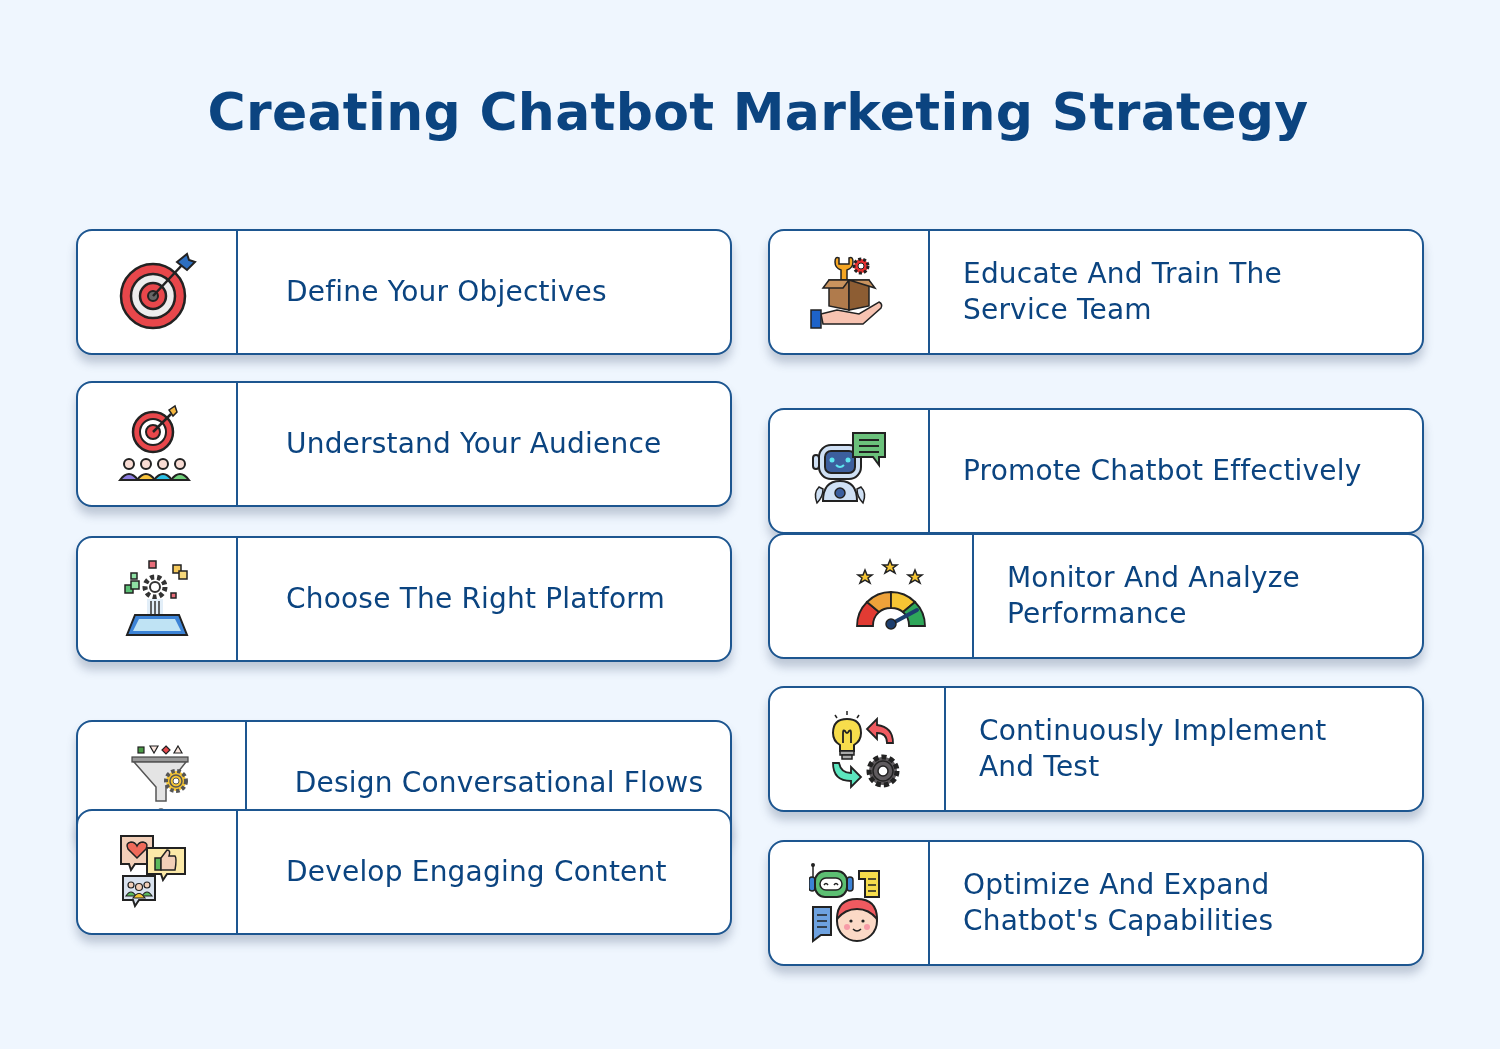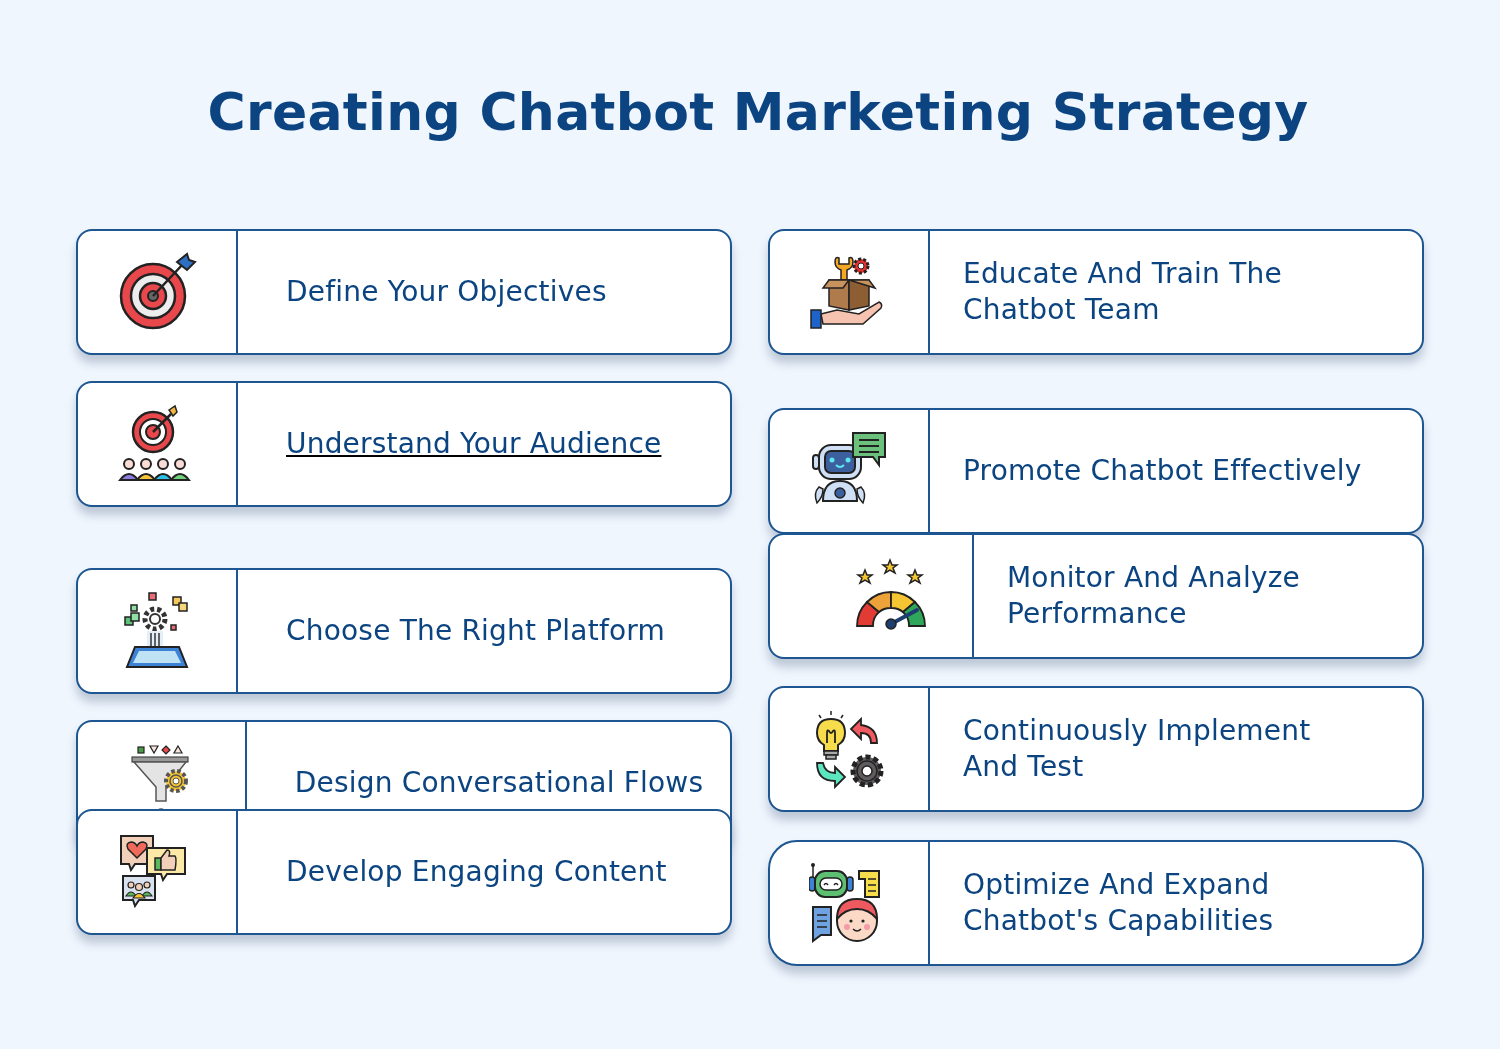--- a/index.html
+++ b/index.html
@@ -43,21 +43,21 @@
       <circle cx="36" cy="44" r="22" fill="#ededed" stroke="#222" stroke-width="2.5"></circle>
       <circle cx="36" cy="44" r="13" fill="#e8474b" stroke="#222" stroke-width="2.5"></circle>
       <circle cx="36" cy="44" r="5" fill="#666" stroke="#222" stroke-width="2"></circle>
       <line x1="36" y1="44" x2="66" y2="12" stroke="#222" stroke-width="2.5"></line>
       <path d="M60 10 L70 2 L72 8 L78 10 L70 18 Z" fill="#2d6fc0" stroke="#222" stroke-width="2"></path>
     </svg>
   </div>
   <div class="label">Define Your Objectives</div>
 </div>
 
-<div class="card col-l" style="top:381px;text-decoration:underline;">
+<div class="card col-l" style="top:381px;">
   <div class="icon-cell">
     <svg viewBox="0 0 80 80">
       <circle cx="36" cy="28" r="20" fill="#e8474b" stroke="#222" stroke-width="2.5"></circle>
       <circle cx="36" cy="28" r="13" fill="#fff" stroke="#222" stroke-width="2"></circle>
       <circle cx="36" cy="28" r="7" fill="#e8474b" stroke="#222" stroke-width="2"></circle>
       <line x1="36" y1="28" x2="54" y2="10" stroke="#222" stroke-width="2.5"></line>
       <path d="M52 6 L58 2 L60 8 L56 12 Z" fill="#f4b63f" stroke="#222" stroke-width="1.5"></path>
       <g stroke="#222" stroke-width="2">
         <circle cx="12" cy="60" r="5" fill="#f9dcd4"></circle>
           <path d="M3 76 Q12 64 21 76 Z" fill="#8c7ce0"></path>
@@ -66,21 +66,21 @@
         <circle cx="46" cy="60" r="5" fill="#f9dcd4"></circle>
           <path d="M37 76 Q46 64 55 76 Z" fill="#2cc0e6"></path>
         <circle cx="63" cy="60" r="5" fill="#f9dcd4"></circle>
           <path d="M54 76 Q63 64 72 76 Z" fill="#6fcf7a"></path>
       </g>
     </svg>
   </div>
   <div class="label">Understand Your Audience</div>
 </div>
 
-<div class="card col-l" style="top:536px;margin-top:32px;">
+<div class="card col-l" style="top:536px;">
   <div class="icon-cell">
     <svg viewBox="0 0 80 80">
       <rect x="32" y="2" width="7" height="7" fill="#e86d7a" stroke="#222" stroke-width="1.5"></rect>
       <rect x="14" y="14" width="6" height="6" fill="#8fe0a4" stroke="#222" stroke-width="1.5"></rect>
       <rect x="8" y="26" width="8" height="8" fill="#5cc176" stroke="#222" stroke-width="1.5"></rect>
       <rect x="14" y="22" width="8" height="8" fill="#8fe0a4" stroke="#222" stroke-width="1.5"></rect>
       <rect x="56" y="6" width="8" height="8" fill="#f5c95b" stroke="#222" stroke-width="1.5"></rect>
       <rect x="62" y="12" width="8" height="8" fill="#f5d77a" stroke="#222" stroke-width="1.5"></rect>
       <rect x="54" y="34" width="5" height="5" fill="#e86d7a" stroke="#222" stroke-width="1.5"></rect>
       <circle cx="38" cy="28" r="10" fill="#fff" stroke="#333" stroke-width="5" stroke-dasharray="4 3"></circle>
@@ -144,21 +144,21 @@
       <circle cx="52" cy="14" r="3" fill="#fff" stroke="#222" stroke-width="1"></circle>
       <path d="M20 28 L40 28 L40 58 L20 54 Z" fill="#b07b4c" stroke="#222" stroke-width="1.5"></path>
       <path d="M40 28 L60 28 L60 54 L40 58 Z" fill="#8d5d33" stroke="#222" stroke-width="1.5"></path>
       <path d="M20 28 L14 36 L34 36 L40 28 Z" fill="#c9935e" stroke="#222" stroke-width="1.5"></path>
       <path d="M40 28 L66 36 L60 28 Z" fill="#c9935e" stroke="#222" stroke-width="1.5"></path>
       <path d="M12 62 L28 58 L50 62 L70 50 Q74 52 72 56 L54 72 L14 72 Z" fill="#f7c3b1" stroke="#222" stroke-width="1.5"></path>
       <rect x="2" y="58" width="10" height="18" fill="#1e63c9" stroke="#222" stroke-width="1.5"></rect>
     </svg>
   </div>
   <div class="label">Educate And Train The
-Chatbot Team</div>
+Service Team</div>
 </div>
 
 <div class="card col-r" style="top:381px;margin-top:27px;">
   <div class="icon-cell">
     <svg viewBox="0 0 80 80">
       <rect x="10" y="14" width="42" height="34" rx="12" fill="#cfe0f4" stroke="#222" stroke-width="2"></rect>
       <rect x="4" y="24" width="6" height="14" rx="3" fill="#cfe0f4" stroke="#222" stroke-width="2"></rect>
       <rect x="16" y="20" width="30" height="22" rx="6" fill="#3c5f9e" stroke="#222" stroke-width="2"></rect>
       <circle cx="23" cy="29" r="2.5" fill="#5ee6f0"></circle>
         <circle cx="39" cy="29" r="2.5" fill="#5ee6f0"></circle>
@@ -189,21 +189,21 @@
       <path d="M38 36 A34 34 0 0 1 62 46 L50 56 A18 18 0 0 0 38 52 Z" fill="#f5c534" stroke="#222" stroke-width="1.8"></path>
       <path d="M62 46 A34 34 0 0 1 72 70 L56 70 A18 18 0 0 0 50 56 Z" fill="#2fa75a" stroke="#222" stroke-width="1.8"></path>
       <line x1="38" y1="68" x2="64" y2="54" stroke="#1d3e6e" stroke-width="4" stroke-linecap="round"></line>
       <circle cx="38" cy="68" r="5" fill="#1d3e6e" stroke="#222" stroke-width="1.5"></circle>
     </svg>
   </div>
   <div class="label">Monitor And Analyze
 Performance</div>
 </div>
 
-<div class="card col-r" style="top:686px;">
+<div class="card col-r" style="top:686px;padding-left:16px;">
   <div class="icon-cell">
     <svg viewBox="0 0 80 80">
       <g stroke="#222" stroke-width="1.5">
         <line x1="22" y1="2" x2="22" y2="6"></line>
           <line x1="10" y1="6" x2="12" y2="9"></line>
           <line x1="34" y1="6" x2="32" y2="9"></line>
       </g>
       <path d="M22 10 Q8 10 8 24 Q8 32 15 36 L15 42 L29 42 L29 36 Q36 32 36 24 Q36 10 22 10 Z" fill="#f7dd4c" stroke="#222" stroke-width="2"></path>
       <path d="M18 34 L18 24 Q18 20 20 22 Q22 26 24 22 Q26 20 26 24 L26 34" fill="none" stroke="#222" stroke-width="1.8"></path>
       <rect x="15" y="42" width="14" height="4" fill="#aaa" stroke="#222" stroke-width="1.5"></rect>
@@ -212,21 +212,21 @@
       <path d="M8 54 Q8 72 26 72 L26 78 L36 68 L26 58 L26 64 Q16 64 14 54 Z" fill="#5ce6bf" stroke="#222" stroke-width="1.8"></path>
       <circle cx="58" cy="62" r="14" fill="#5f5b5e" stroke="#222" stroke-width="5" stroke-dasharray="5 3"></circle>
       <circle cx="58" cy="62" r="10" fill="#5f5b5e" stroke="#222" stroke-width="1.5"></circle>
       <circle cx="58" cy="62" r="5" fill="#fff" stroke="#222" stroke-width="1.5"></circle>
     </svg>
   </div>
   <div class="label">Continuously Implement
 And Test</div>
 </div>
 
-<div class="card col-r" style="top:840px;border-radius:29px;">
+<div class="card col-r" style="top:840px;">
   <div class="icon-cell">
     <svg viewBox="0 0 80 80">
       <line x1="4" y1="2" x2="4" y2="14" stroke="#222" stroke-width="1.5"></line>
       <circle cx="4" cy="2" r="2" fill="#222"></circle>
       <rect x="0" y="14" width="6" height="14" rx="3" fill="#3c83d6" stroke="#222" stroke-width="1.5"></rect>
       <rect x="38" y="14" width="6" height="14" rx="3" fill="#3c83d6" stroke="#222" stroke-width="1.5"></rect>
       <rect x="6" y="8" width="32" height="26" rx="10" fill="#5cbf72" stroke="#222" stroke-width="2"></rect>
       <rect x="11" y="15" width="22" height="12" rx="6" fill="#fff" stroke="#222" stroke-width="1.5"></rect>
       <path d="M15 22 Q17 19 19 22 M25 22 Q27 19 29 22" stroke="#222" stroke-width="1.5" fill="none"></path>
       <path d="M50 8 L70 8 L70 34 L56 34 L56 16 L50 16 Z" fill="#f7dd4c" stroke="#222" stroke-width="2"></path>

